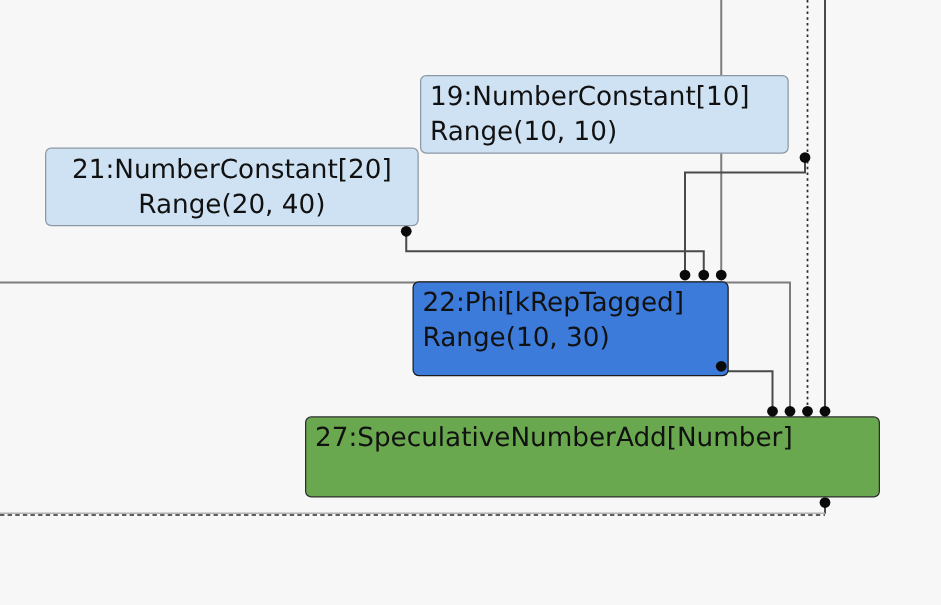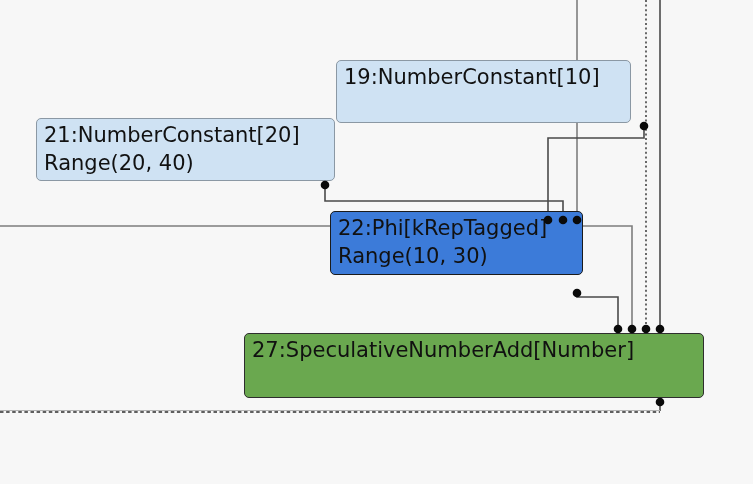--- a/index.html
+++ b/index.html
@@ -33,22 +33,22 @@
     white-space: nowrap;
     overflow: hidden;
   }
   .graph-node .node-title, .graph-node .node-subtitle { display: block; }
 
   .node-light { background: #cfe2f3; border: 1.3px solid #8b98a4; }
   .node-blue  { background: #3c7bd9; border: 1.3px solid #1b1b1b; }
   .node-green { background: #6aa84f; border: 1.3px solid #2e2e2e; }
 
   .n19 { left: 336px; top:  60px; width: 295px; height: 63px; }
-  .n21 { left:  36px; top: 118px; width: 299px; height: 63px; }
-  .n22 { left: 330px; top: 211px; width: 253px; height: 64px; }
+  .n21 { left:  36px; top: 118px; width: 299px; height: 63px; text-align: center; }
+  .n22 { left: 330px; top: 225px; width: 253px; height: 76px; }
   .n27 { left: 244px; top: 333px; width: 460px; height: 65px; }
 
   .edge-solid  { stroke: #4a4a4a; stroke-width: 1.6; fill: none; }
   .edge-gray   { stroke: #7d7d7d; stroke-width: 1.6; fill: none; }
   .edge-dotted { stroke: #2b2b2b; stroke-width: 1.4; fill: none; stroke-dasharray: 2 2.6; }
   .edge-dash-under { stroke: #b3b3b3; stroke-width: 1.2; fill: none; }
   .edge-dashed { stroke: #2e2e2e; stroke-width: 1.3; fill: none; stroke-dasharray: 3.5 2.6; }
 
   .port-dot { fill: #0a0a0a; }
 </style>
@@ -73,20 +73,21 @@
 
     <path class="edge-solid" d="M577 293 L577 297 L618 297 L618 329"></path>
 
     <path class="edge-solid" d="M660 402 L660 411"></path>
     <path class="edge-dash-under" d="M0 410.5 L660 410.5"></path>
     <path class="edge-dashed" d="M0 412 L660 412"></path>
   </svg>
 
   <div class="graph-node node-light n19">
     <span class="node-title">19:NumberConstant[10]</span>
+    <span class="node-subtitle">Range(10, 10)</span>
   </div>
 
   <div class="graph-node node-light n21">
     <span class="node-title">21:NumberConstant[20]</span>
     <span class="node-subtitle">Range(20, 40)</span>
   </div>
 
   <div class="graph-node node-blue n22">
     <span class="node-title">22:Phi[kRepTagged]</span>
     <span class="node-subtitle">Range(10, 30)</span>

